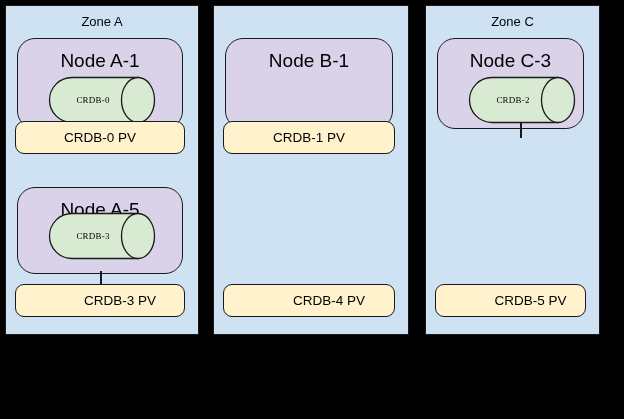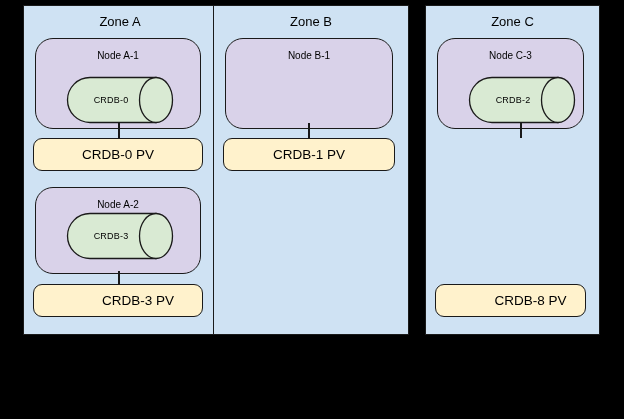--- a/index.html
+++ b/index.html
@@ -42,21 +42,21 @@
     box-sizing: border-box;
   }
   .node-box.slot1 { top: 32px; height: 91px; }
   .node-box.slot2 { top: 181px; height: 87px; }
   .node-title {
     position: absolute;
     top: 11px;
     left: 0;
     width: 100%;
     text-align: center;
-    font-size: 10px;
+    font-size: 19px;
   }
   .cylinder {
     position: absolute;
     left: 42px;
     width: 108px;
     height: 48px;
   }
   .cylinder.slot1 { top: 70px; }
   .cylinder.slot2 { top: 206px; }
   .cylinder svg { display: block; }
@@ -67,20 +67,21 @@
   }
   .cyl-label {
     position: absolute;
     left: 0;
     top: 50%;
     width: 90px;
     transform: translateY(-50%);
     text-align: center;
     font-size: 9px;
     letter-spacing: 0.2px;
+    font-family: Liberation Serif, serif;
   }
   .connector {
     position: absolute;
     left: 94px;
     width: 1.6px;
     background: var(--border, #000);
   }
   .connector.slot1 { top: 117px; height: 15px; }
   .connector.slot2 { top: 265px; height: 13px; }
   .pv-box {
@@ -89,89 +90,91 @@
     right: 13px;
     height: 33px;
     background: var(--pv-fill, #fff2cc);
     border: 1.3px solid var(--border, #000);
     border-radius: 9px;
     box-sizing: border-box;
     display: flex;
     align-items: center;
     justify-content: center;
   }
-  .pv-box.slot1 { top: 132px; }
+  .pv-box.slot1 { top: 115px; }
   .pv-box.slot2 { top: 278px; padding-left: 40px; }
   .pv-label { font-size: 13.5px; }
 </style>
 </head>
 <body>
 
 <div class="canvas">
 
-  <div class="zone" style="left:5px;width:194px;margin-left:18px;">
+  <div class="zone" style="left:5px;width:194px;">
     <div class="zone-title">Zone A</div>
 
     <div class="node-box slot1">
       <div class="node-title">Node A-1</div>
     </div>
     <div class="cylinder slot1">
       <svg width="108" height="48" viewBox="0 0 108 48">
         <path class="cyl-shape" d="M 90 1.5 L 24 1.5 A 22.5 22.5 0 0 0 24 46.5 L 90 46.5 Z"></path>
         <ellipse class="cyl-shape" cx="90" cy="24" rx="16.5" ry="22.5"></ellipse>
       </svg>
       <span class="cyl-label">CRDB-0</span>
     </div>
     <div class="connector slot1"></div>
     <div class="pv-box slot1">
       <span class="pv-label">CRDB-0 PV</span>
     </div>
 
     <div class="node-box slot2">
-      <div class="node-title">Node A-2</div>
+      <div class="node-title">Node A-5</div>
     </div>
     <div class="cylinder slot2">
       <svg width="108" height="48" viewBox="0 0 108 48">
         <path class="cyl-shape" d="M 90 1.5 L 24 1.5 A 22.5 22.5 0 0 0 24 46.5 L 90 46.5 Z"></path>
         <ellipse class="cyl-shape" cx="90" cy="24" rx="16.5" ry="22.5"></ellipse>
       </svg>
       <span class="cyl-label">CRDB-3</span>
     </div>
     <div class="connector slot2"></div>
     <div class="pv-box slot2">
       <span class="pv-label">CRDB-3 PV</span>
     </div>
   </div>
 
   <div class="zone" style="left:213px;width:196px;">
-    <div class="zone-title">Zone B</div>
 
     <div class="node-box slot1">
       <div class="node-title">Node B-1</div>
     </div>
     <div class="connector slot1"></div>
     <div class="pv-box slot1">
       <span class="pv-label">CRDB-1 PV</span>
     </div>
 
+    <div class="pv-box slot2">
+      <span class="pv-label">CRDB-4 PV</span>
+    </div>
   </div>
 
   <div class="zone" style="left:425px;width:175px;">
     <div class="zone-title">Zone C</div>
 
     <div class="node-box slot1">
       <div class="node-title">Node C-3</div>
     </div>
     <div class="cylinder slot1">
       <svg width="108" height="48" viewBox="0 0 108 48">
         <path class="cyl-shape" d="M 90 1.5 L 24 1.5 A 22.5 22.5 0 0 0 24 46.5 L 90 46.5 Z"></path>
         <ellipse class="cyl-shape" cx="90" cy="24" rx="16.5" ry="22.5"></ellipse>
       </svg>
       <span class="cyl-label">CRDB-2</span>
     </div>
     <div class="connector slot1"></div>
 
     <div class="pv-box slot2">
-      <span class="pv-label">CRDB-8 PV</span>
+      <span class="pv-label">CRDB-5 PV</span>
     </div>
   </div>
 
 </div>
 
 </body></html>

